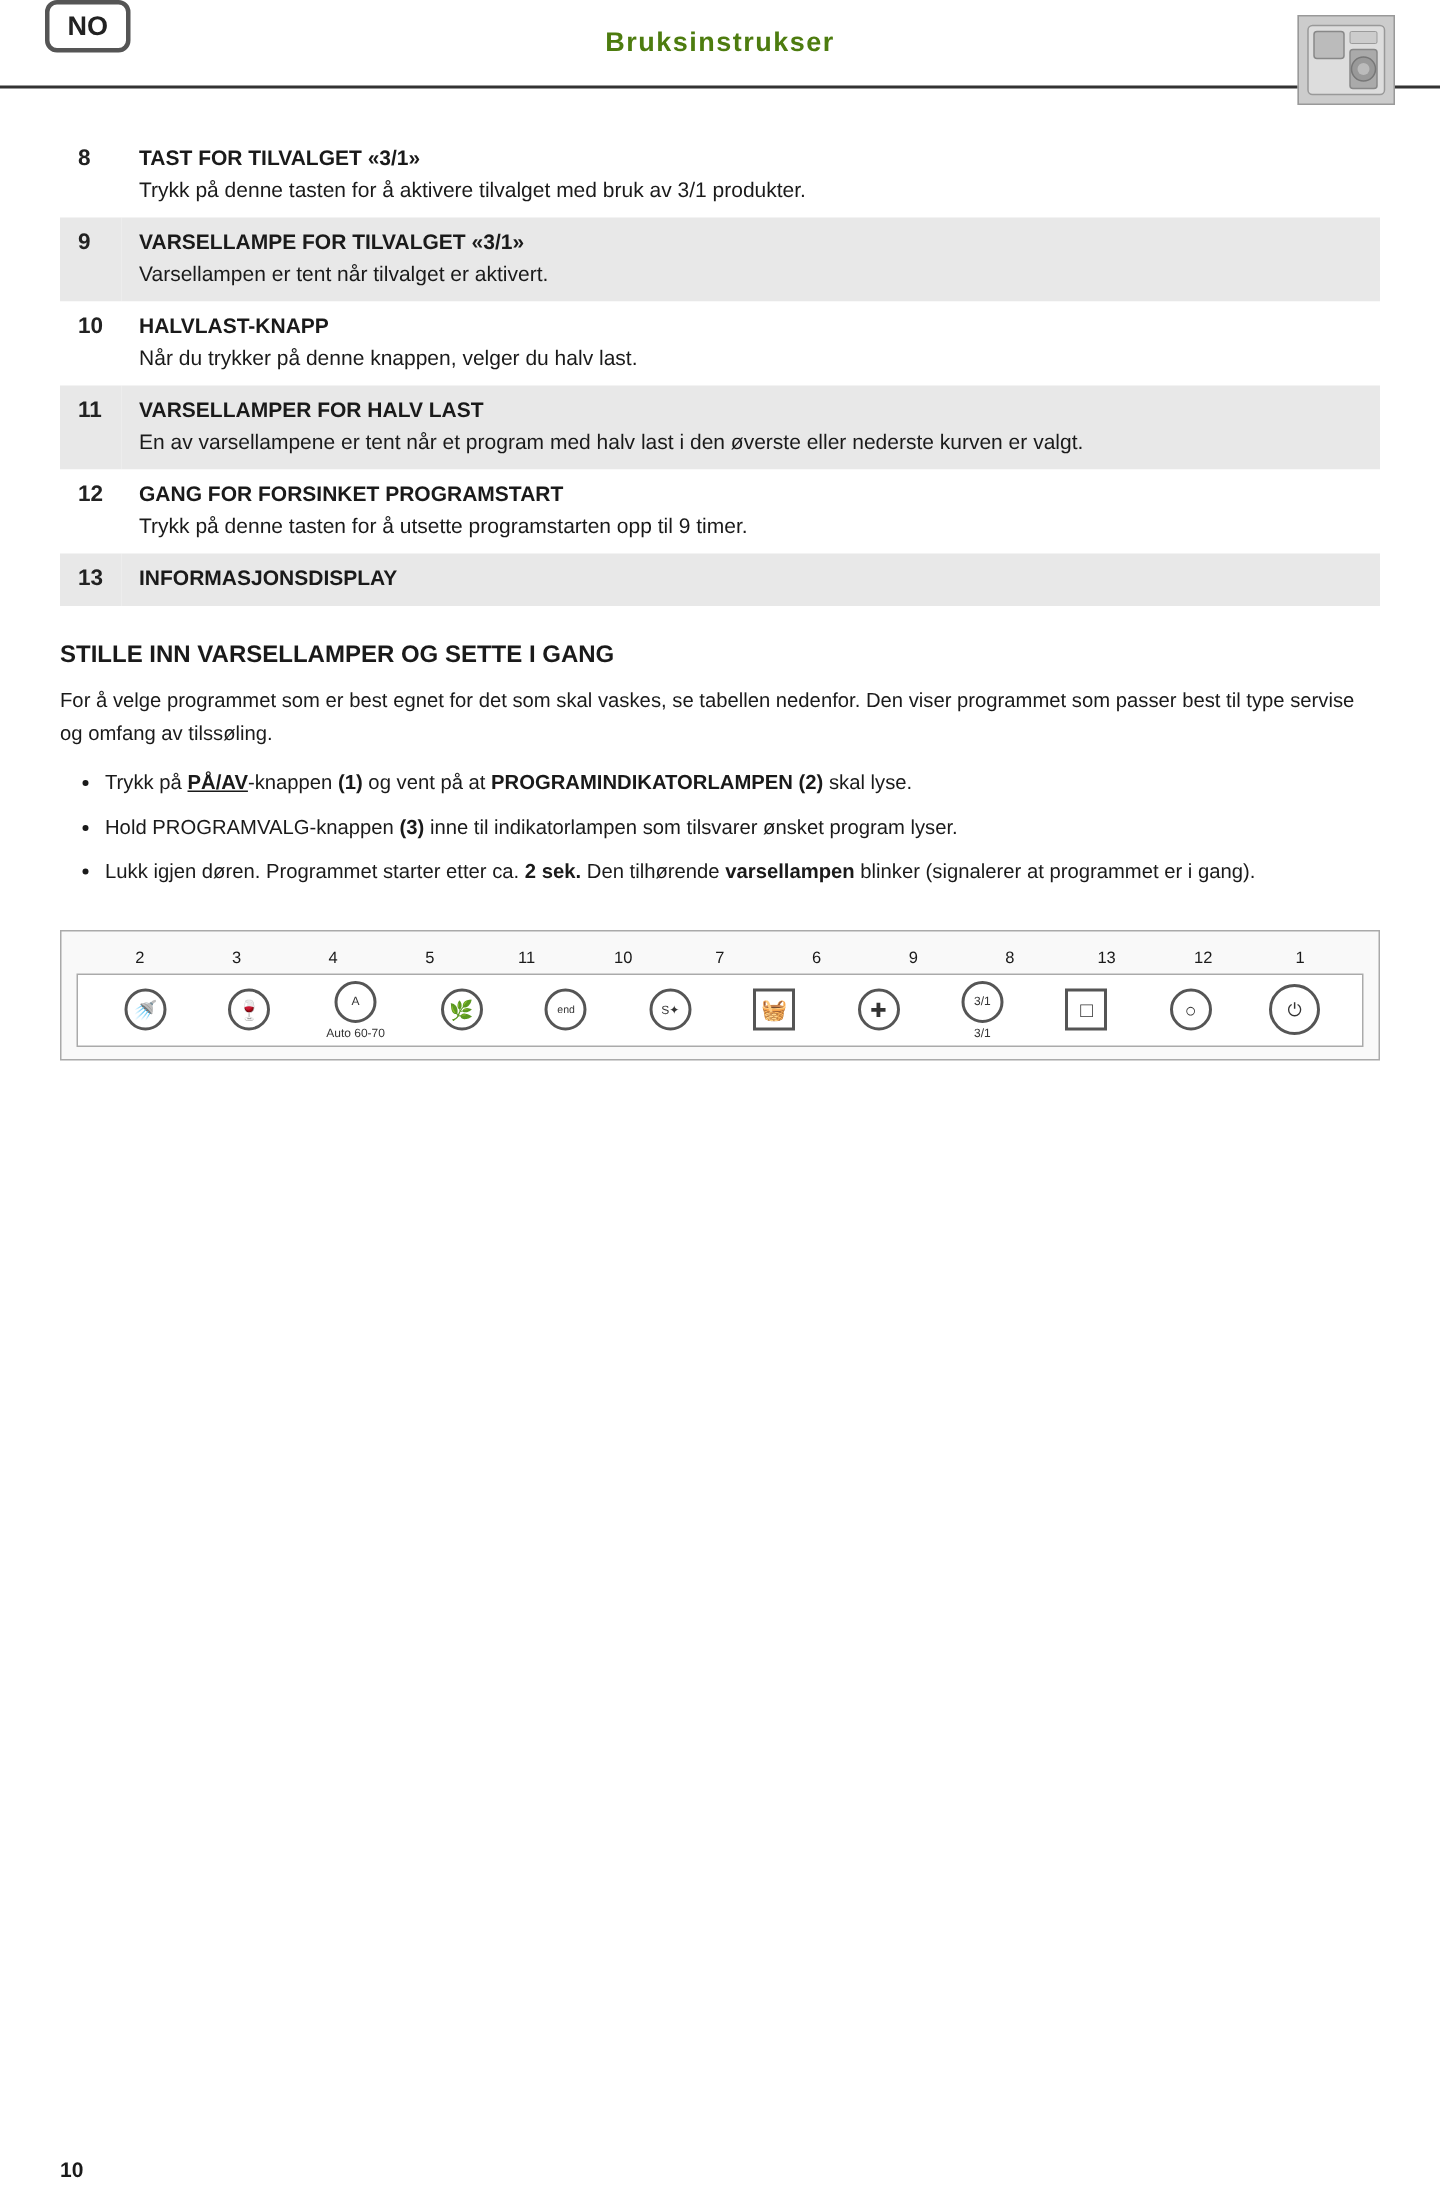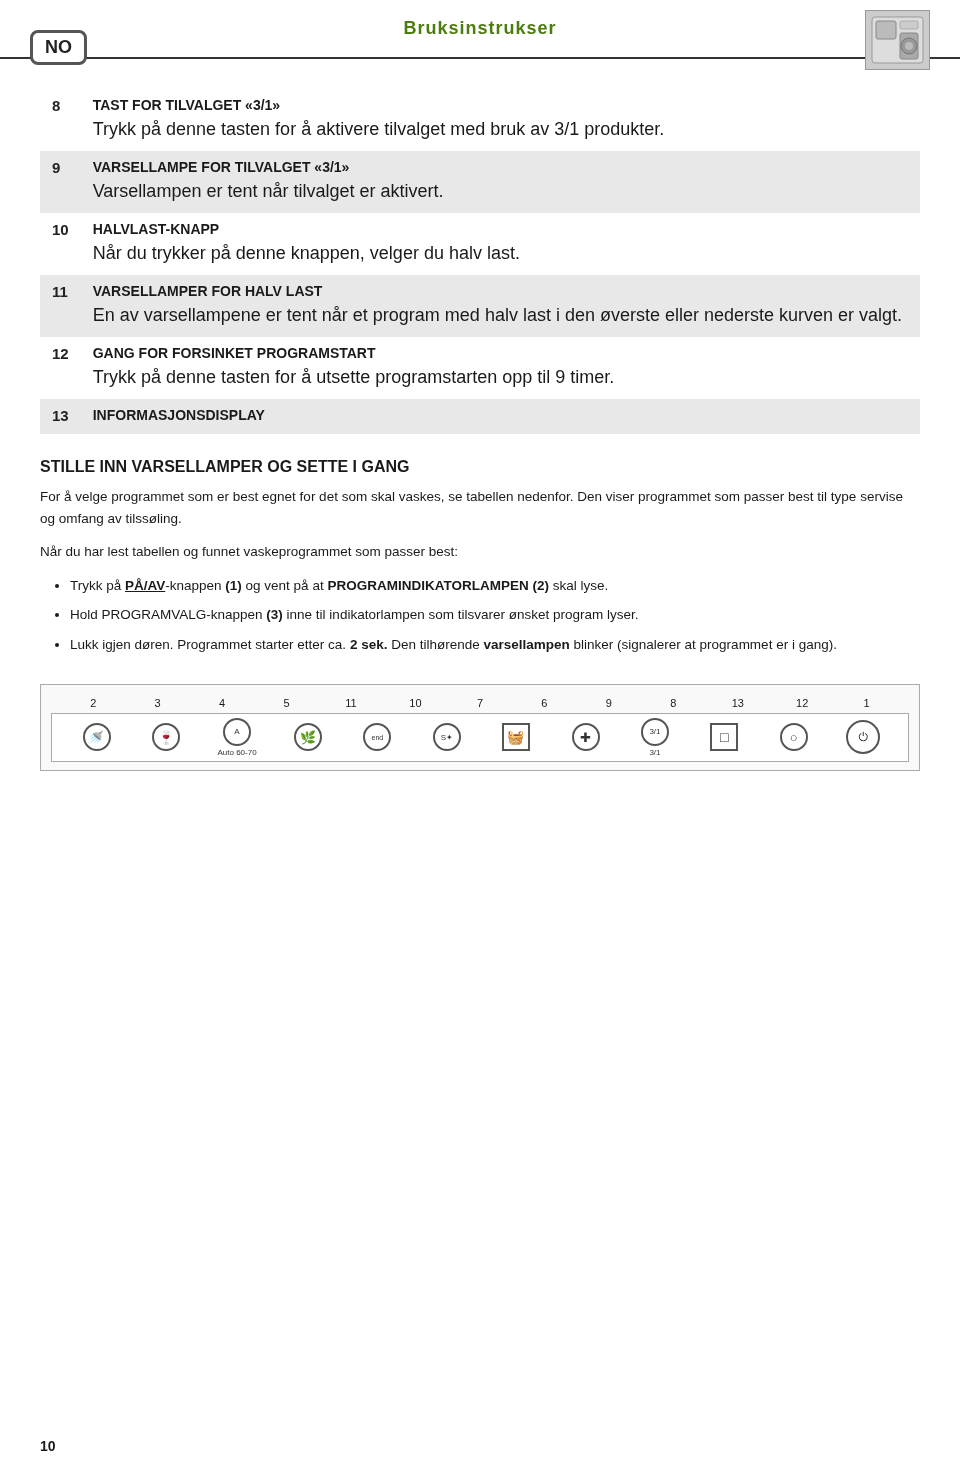--- a/index.html
+++ b/index.html
@@ -18,21 +18,21 @@
       display: flex;
       align-items: center;
       justify-content: center;
       padding: 18px 30px;
       border-bottom: 2px solid #333;
       position: relative;
     }
     .no-badge {
       position: absolute;
       left: 30px;
-      top: 30px;
+      top: 0;
       background: #fff;
       border: 3px solid #555;
       border-radius: 8px;
       padding: 4px 12px;
       font-weight: bold;
       font-size: 18px;
       color: #222;
     }
     .header-title {
       font-size: 18px;
@@ -88,21 +88,21 @@
     .row-content {
       padding: 8px 12px;
     }
     .row-title {
       font-weight: bold;
       font-size: 14px;
       display: block;
       margin-bottom: 3px;
     }
     .row-desc {
-      font-size: 18px;
+      font-size: 14px;
       line-height: 1.5;
     }
 
     
     .section-heading {
       font-weight: bold;
       font-size: 16px;
       margin-bottom: 10px;
       margin-top: 10px;
     }
@@ -243,21 +243,20 @@
             <span class="row-title">INFORMASJONSDISPLAY</span>
           </td>
         </tr>
       </tbody>
   </table>
 
   <div class="section-heading">STILLE INN VARSELLAMPER OG SETTE I GANG</div>
 
   <div class="section-body">For å velge programmet som er best egnet for det som skal vaskes, se tabellen nedenfor. Den viser programmet som passer best til type servise og omfang av tilssøling.</div>
 
-  <div class="section-body">Når du har lest tabellen og funnet vaskeprogrammet som passer best:</div>
 
   <ul class="bullet-list" id="bullet-list">
       <li><span>Trykk på </span><span style="font-weight: bold; text-decoration: underline;">PÅ/AV</span><span>-knappen </span><span style="font-weight: bold;">(1)</span><span> og vent på at </span><span style="font-weight: bold;">PROGRAMINDIKATORLAMPEN (2)</span><span> skal lyse.</span></li>
       <li><span>Hold </span><span style="font-weight: normal;">PROGRAMVALG</span><span>-knappen </span><span style="font-weight: bold;">(3)</span><span> inne til indikatorlampen som tilsvarer ønsket program lyser.</span></li>
       <li><span>Lukk igjen døren. Programmet starter etter ca. </span><span style="font-weight: bold;">2 sek.</span><span> Den tilhørende </span><span style="font-weight: bold;">varsellampen</span><span> blinker (signalerer at programmet er i gang).</span></li>
     </ul>
 
   <div class="diagram-area">
     <div class="diagram-numbers" id="diagram-numbers">
         <span style="min-width: 36px; text-align: center;">2</span>

